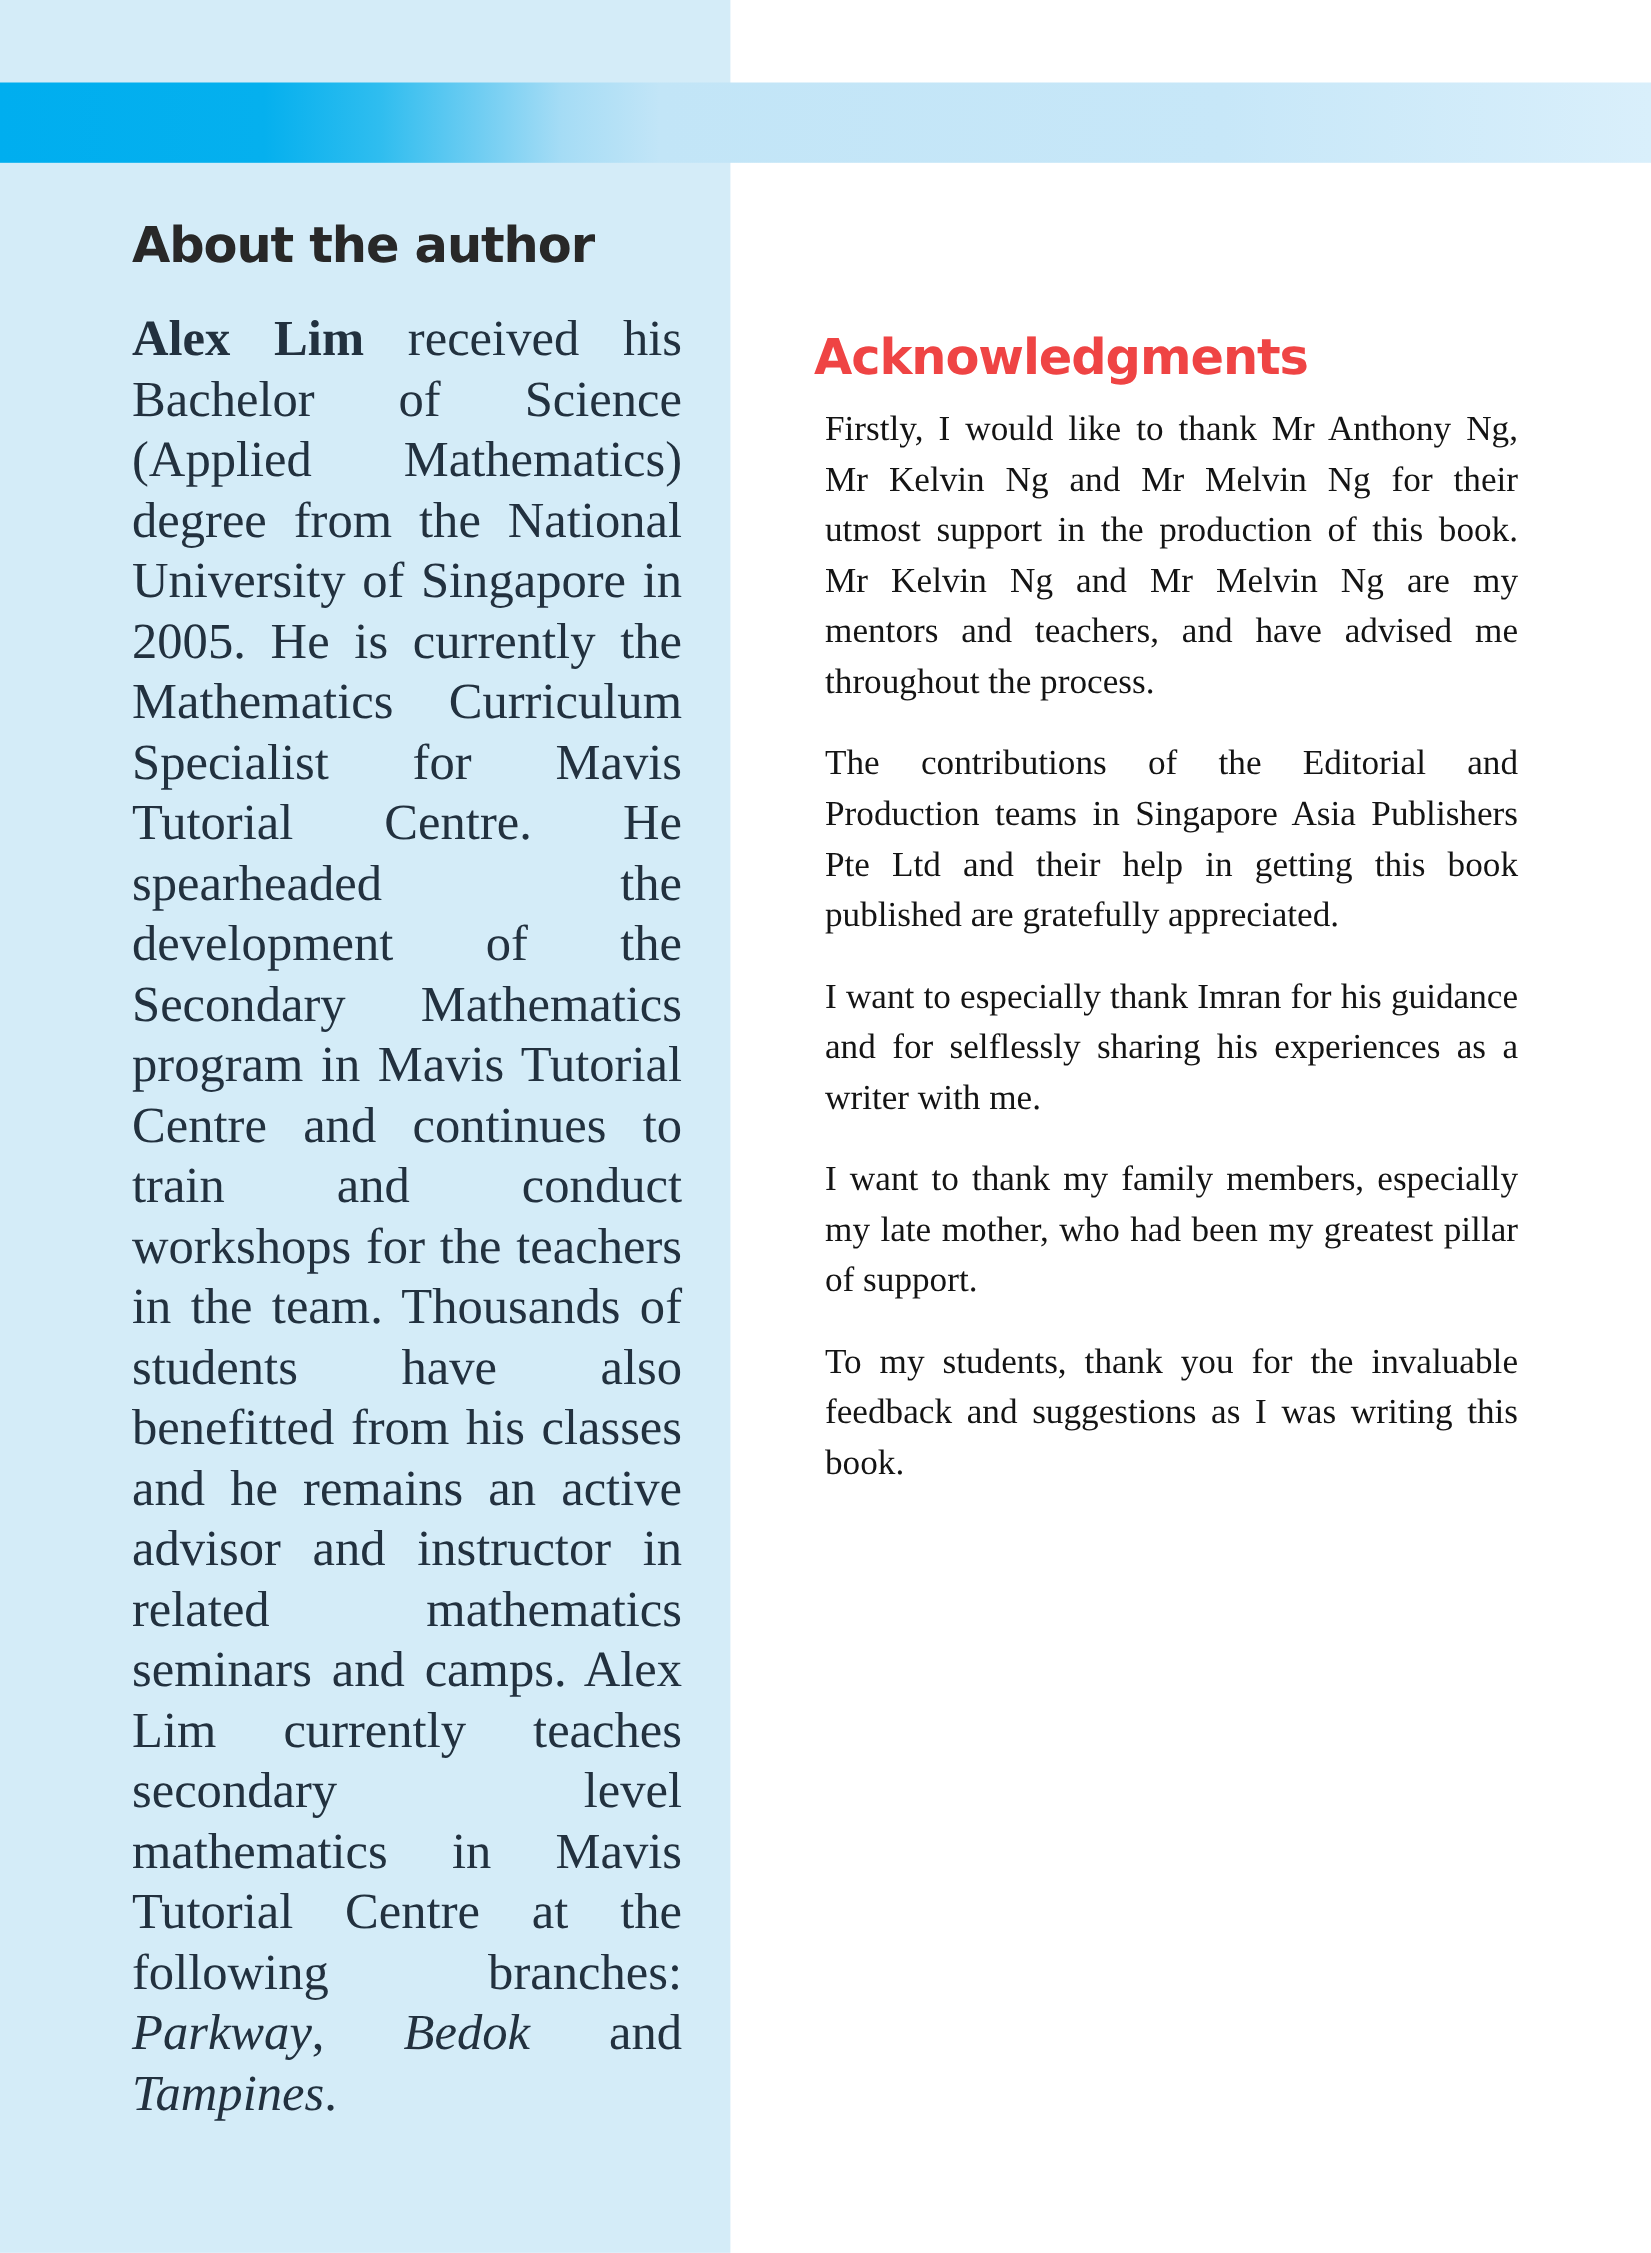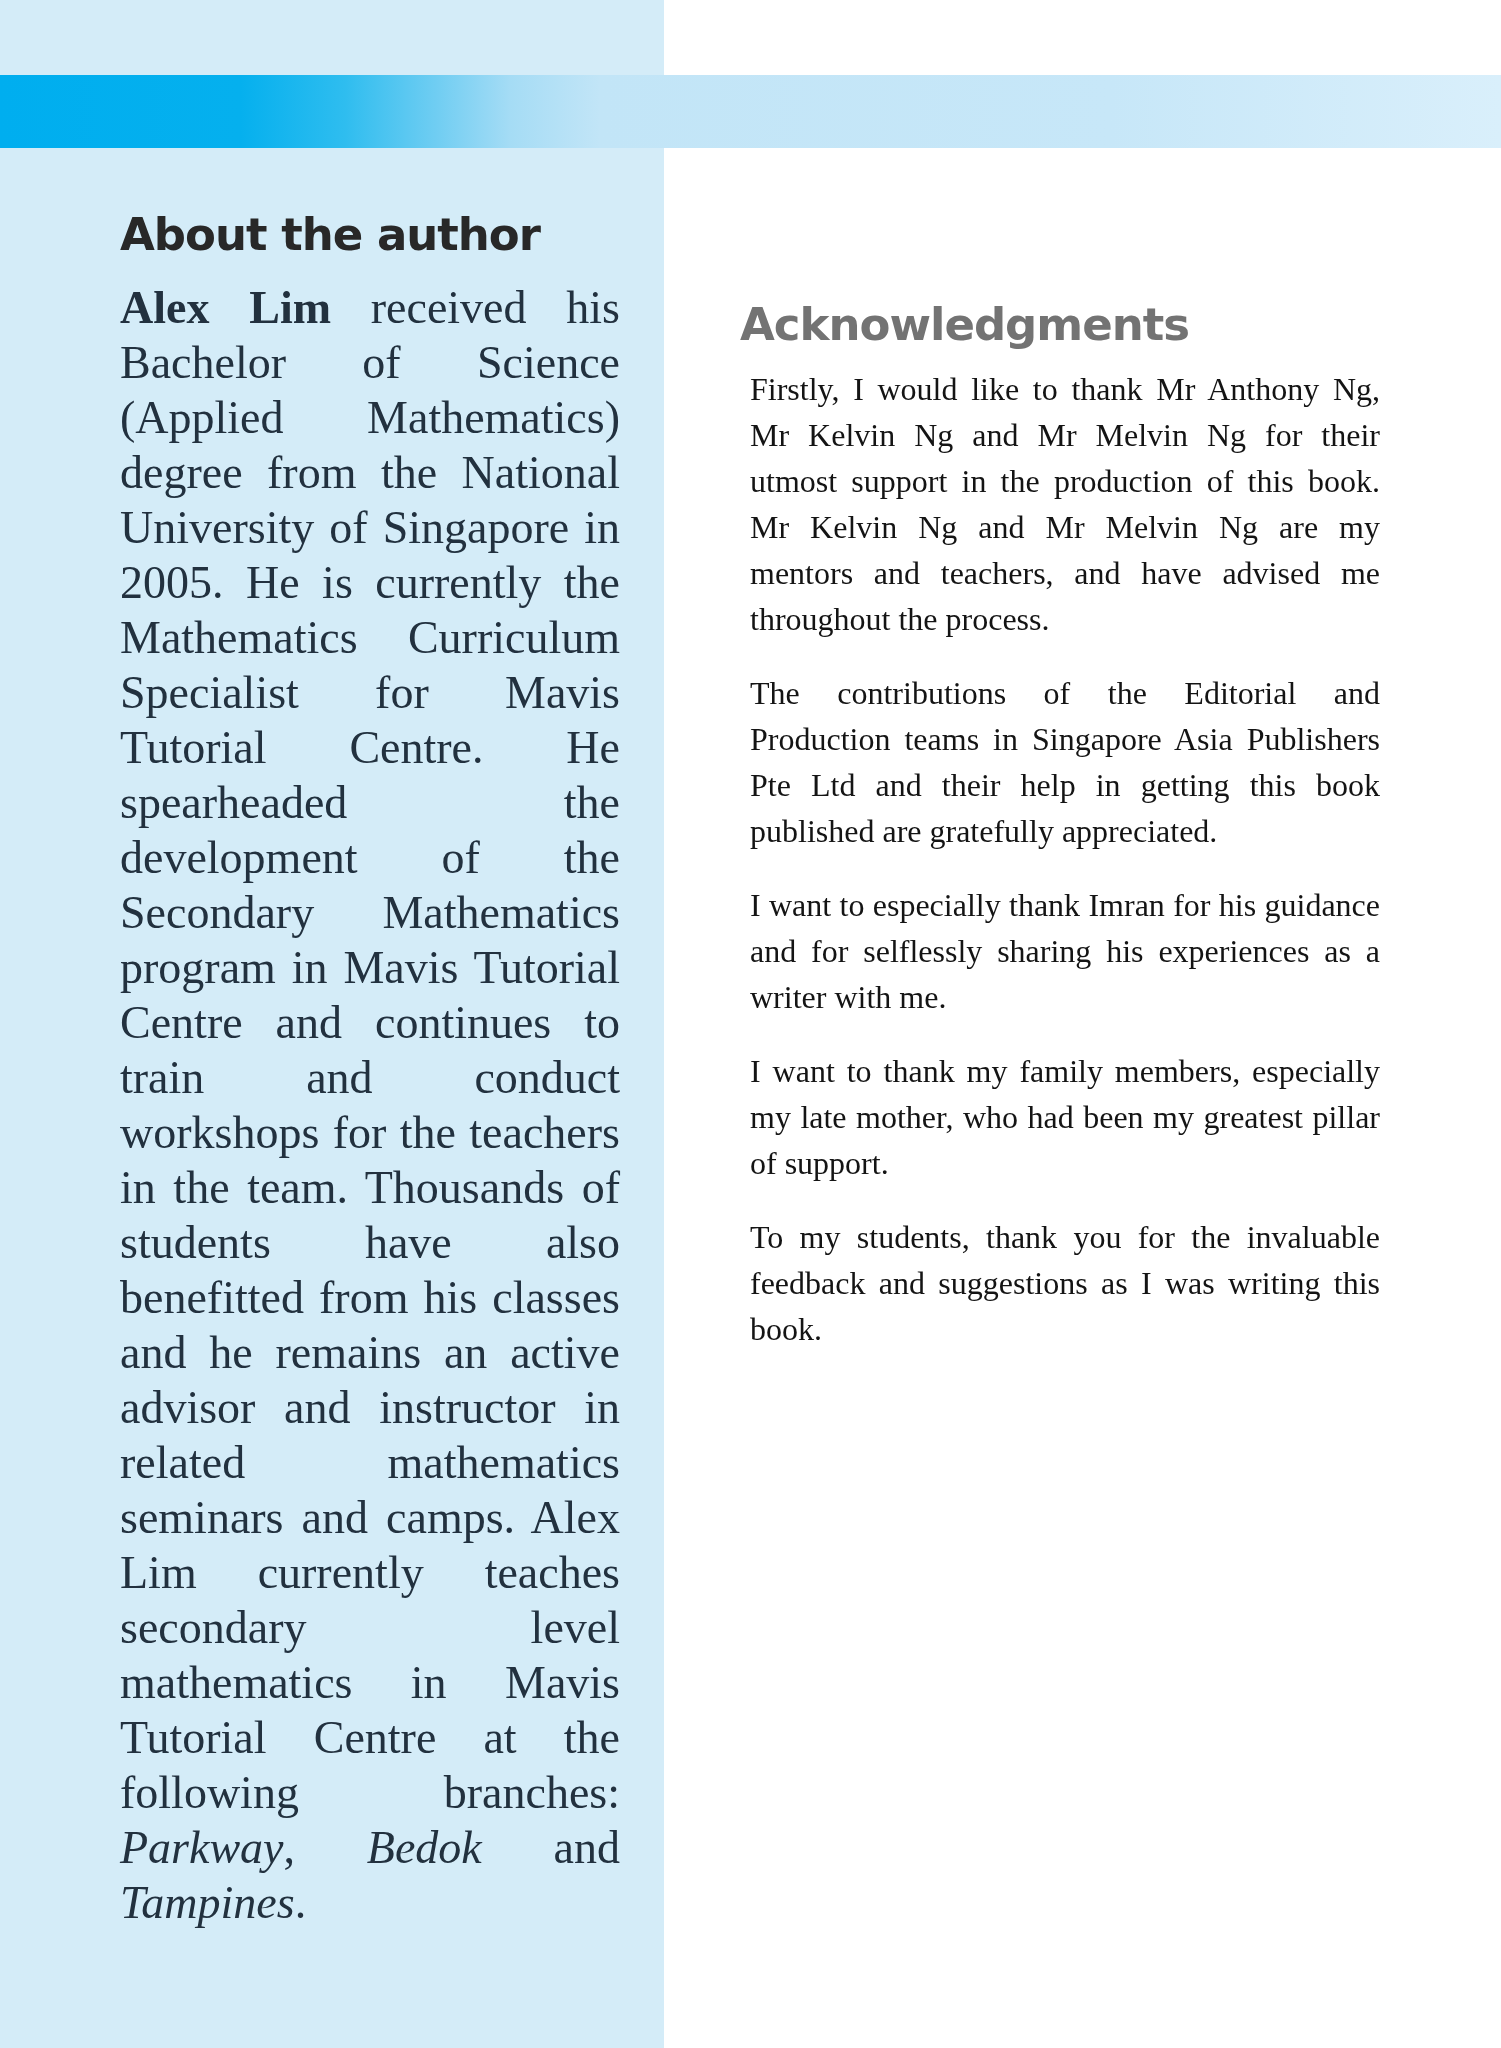--- a/index.html
+++ b/index.html
@@ -16,21 +16,21 @@
     background:#d4ecf8;
   }
   .top-band{
     position:absolute;left:0;top:75px;
     width:1501px;height:73px;
     background:linear-gradient(to right,
       #00aeef 0%, #05b0ee 16%, #2fbdef 23%, #6fcdf2 29%,
       #a5dcf5 34%, #c2e5f7 40%, #c7e7f8 74%, #d9effb 100%);
   }
   .about-heading{
-    position:absolute;left:120px;top:208px;
+    position:absolute;left:120px;top:196px;
     margin:0;
     font-family:"DejaVu Sans", sans-serif;
     font-weight:700;
     font-size:45px;
     letter-spacing:-1px;
     color:#282828;
   }
   .about-body{
     position:absolute;left:120px;top:280px;
     width:500px;
@@ -41,21 +41,21 @@
   }
   .about-body b{font-weight:700;}
   .about-body i{font-style:italic;}
   .ack-heading{
     position:absolute;left:740px;top:298px;
     margin:0;
     font-family:"DejaVu Sans", sans-serif;
     font-weight:700;
     font-size:45px;
     letter-spacing:-1px;
-    color:#737373;
+    color:#ef4444;
   }
   .ack-body{
     position:absolute;left:750px;top:366px;
     width:630px;
     font-size:32px;
     line-height:46px;
     text-align:justify;
     color:#141414;
   }
   .ack-body p{margin:0 0 28px 0;}

